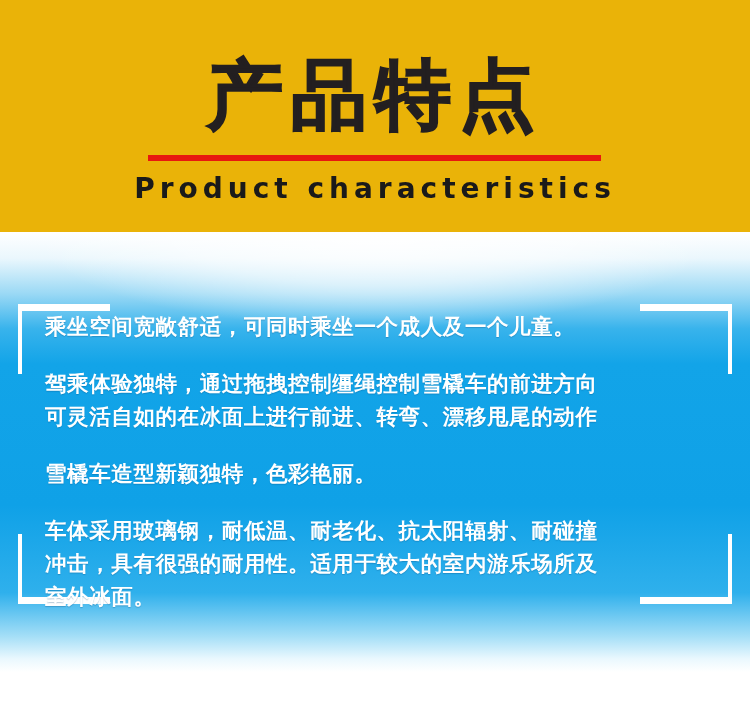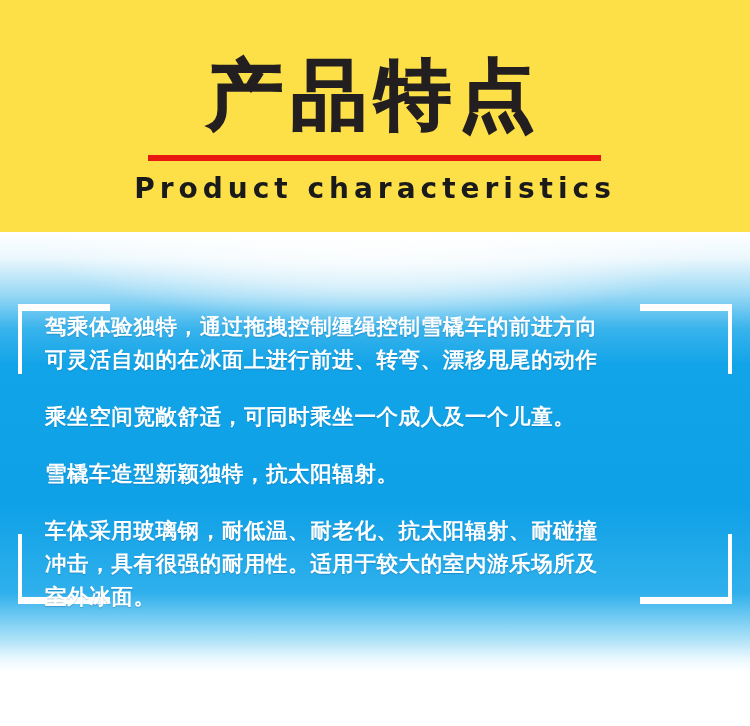--- a/index.html
+++ b/index.html
@@ -18,21 +18,21 @@
     overflow: hidden;
   }
 
   
   .header {
     position: absolute;
     left: 0;
     top: 0;
     width: 750px;
     height: 232px;
-    background: #fde047;
+    background: #eab308;
   }
   .title-cn {
     position: absolute;
     left: 0;
     top: 48px;
     width: 750px;
     text-align: center;
     font-family: "DejaVu Sans", "Liberation Sans", sans-serif;
     font-weight: 900;
     font-size: 76px;
@@ -160,23 +160,23 @@
       <div class="bk bk-tl-v"></div>
       <div class="bk bk-tr-h"></div>
       <div class="bk bk-tr-v"></div>
       <div class="bk bk-bl-h"></div>
       <div class="bk bk-bl-v"></div>
       <div class="bk bk-br-h"></div>
       <div class="bk bk-br-v"></div>
     </div>
 
     <div class="features">
+      <p class="feature">乘坐空间宽敞舒适，可同时乘坐一个成人及一个儿童。</p>
       <p class="feature">驾乘体验独特，通过拖拽控制缰绳控制雪橇车的前进方向
 可灵活自如的在冰面上进行前进、转弯、漂移甩尾的动作</p>
-      <p class="feature">乘坐空间宽敞舒适，可同时乘坐一个成人及一个儿童。</p>
-      <p class="feature">雪橇车造型新颖独特，抗太阳辐射。</p>
+      <p class="feature">雪橇车造型新颖独特，色彩艳丽。</p>
       <p class="feature">车体采用玻璃钢，耐低温、耐老化、抗太阳辐射、耐碰撞
 冲击，具有很强的耐用性。适用于较大的室内游乐场所及
 室外冰面。</p>
     </div>
   </div>
 
 </div>
 
 </body></html>

